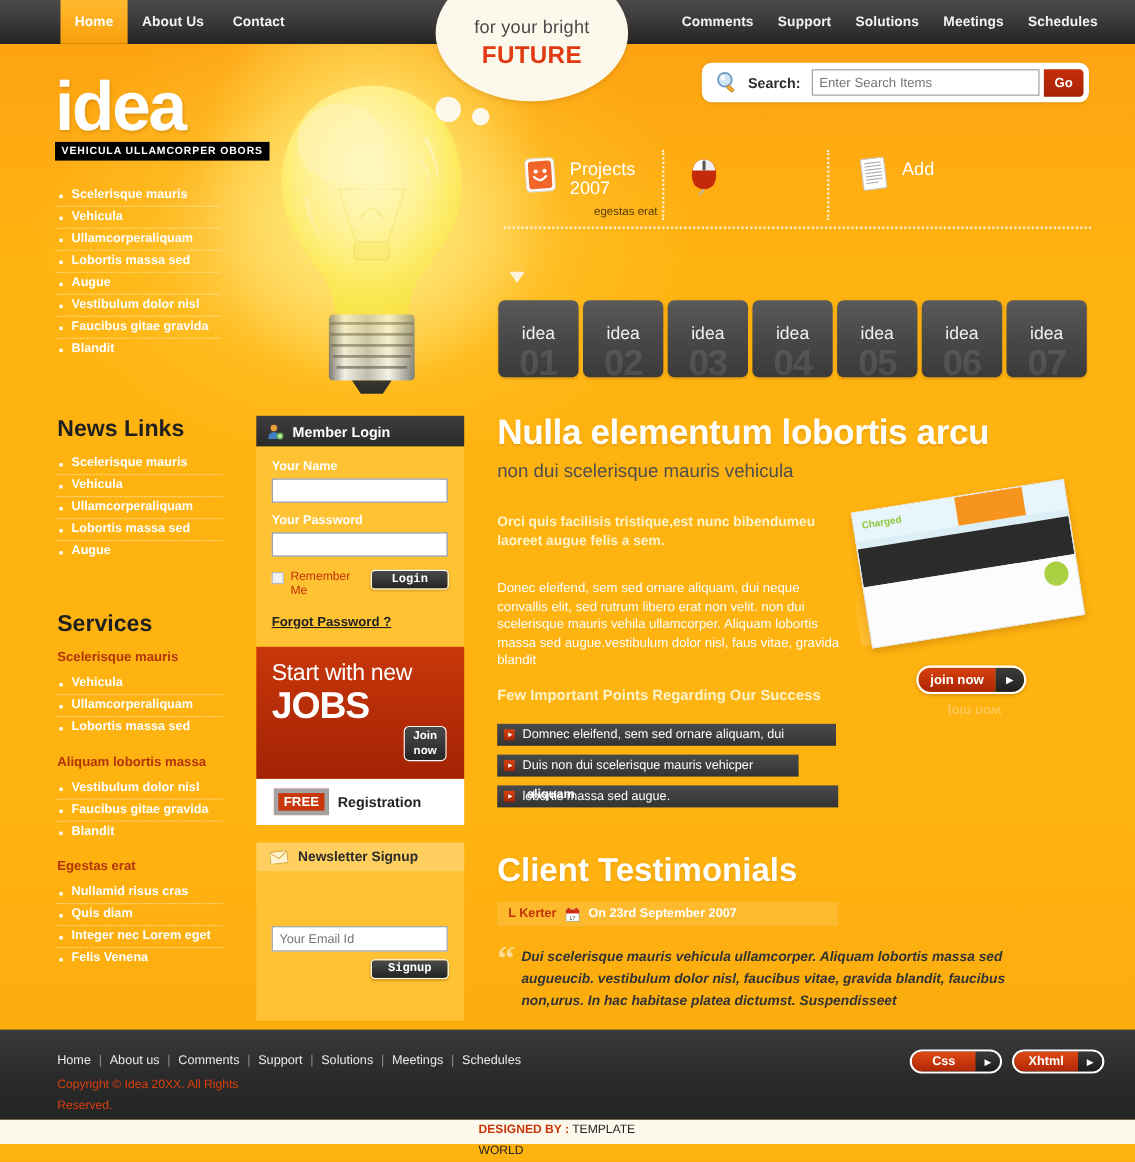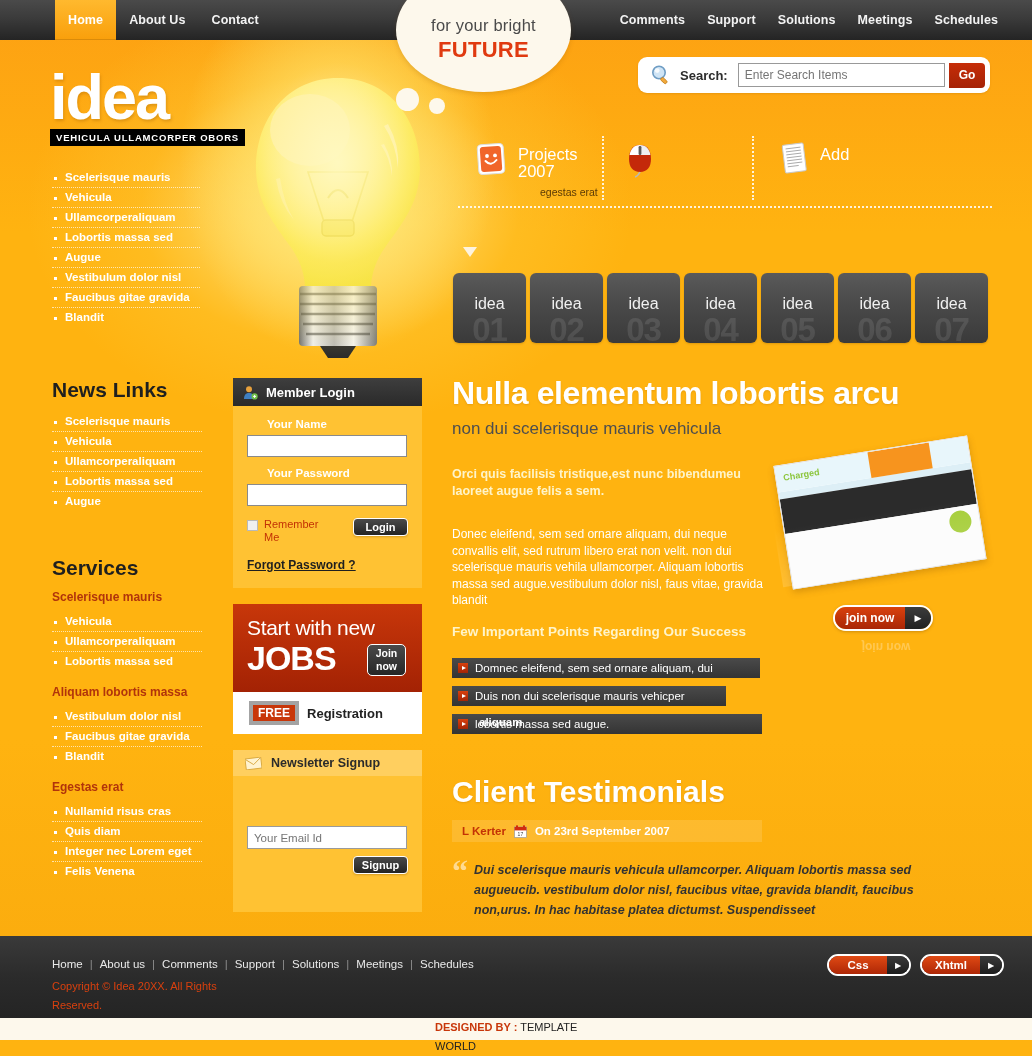--- a/index.html
+++ b/index.html
@@ -272,46 +272,46 @@
 
   
   .centercol { position:absolute; left:233px; top:378px; width:189px; z-index:5; }
   .panelhdr {
     height:28px; background:linear-gradient(180deg,#3e3e3e 0%, #2a2a2a 100%);
     display:flex; align-items:center; padding-left:10px;
     color:#ffffff; font-size:13px; font-weight:bold;
   }
   .panelhdr .ico { width:15px; height:15px; flex:none; margin-right:8px; }
   .loginbody { background:#FFC233; padding:12px 14px 16px 14px; }
-  .flabel { color:#ffffff; font-size:11.5px; font-weight:bold; margin-bottom:5px;margin-left:20px; }
+  .flabel { color:#ffffff; font-size:11.5px; font-weight:bold; margin-bottom:5px; }
   .finput {
     width:160px; height:22px; border:1px solid #8a8a8a; background:#fff;
     font-size:11px; padding:0 5px; margin-bottom:10px;
     font-family:"Liberation Sans", sans-serif; outline:none;
   }
   .rowchk { display:flex; align-items:flex-start; margin-top:2px; }
   .chkbox {
     width:11px; height:11px; background:#f0f0f0; border:1px solid #b9b9b9;
     flex:none; margin-top:2px; margin-right:6px; cursor:pointer;
   }
   .chklbl { font-size:11px; color:#C33205; line-height:13px; width:62px; font-weight:normal; }
   .btnblk {
-    margin-left:auto; width:55px; height:18px; border-radius:4px;
+    margin-left:auto; width:71px; height:18px; border-radius:4px;
     background:linear-gradient(180deg,#4a4a4a 0%, #242424 100%);
     color:#ffffff; font-size:11px; font-weight:bold;
     display:flex; align-items:center; justify-content:center; cursor:pointer;
-    border:1.5px solid #ffffff; box-shadow:0 1px 2px rgba(120,70,0,.3);
+    border:1.5px solid #ffffff; box-shadow:0 1px 2px rgba(120,70,0,.3);font-family:Liberation Mono, monospace;
   }
   .forgot {
     margin-top:14px; font-size:12px; font-weight:bold; color:#1f1f1f;
     text-decoration:underline; cursor:pointer;
   }
 
   .jobsbox {
-    margin-top:16px; height:88px; position:relative;
+    height:120px; position:relative;
     background:linear-gradient(180deg,#C8370A 0%, #A32204 100%);
     padding:12px 0 0 14px; overflow:hidden;
   }
   .jobsbox .l1 { color:#ffffff; font-size:21px; line-height:24px; letter-spacing:-.3px; }
   .jobsbox .l2 { color:#ffffff; font-size:34px; font-weight:bold; line-height:36px; letter-spacing:-1px; }
   .joinbtn {
     position:absolute; right:16px; bottom:16px; width:39px; height:32px; border-radius:5px;
     background:linear-gradient(180deg,#4a4a4a 0%, #262626 100%);
     color:#ffffff; font-size:10.5px; font-weight:bold; line-height:13px;
     display:flex; flex-direction:column; align-items:center; justify-content:center;

